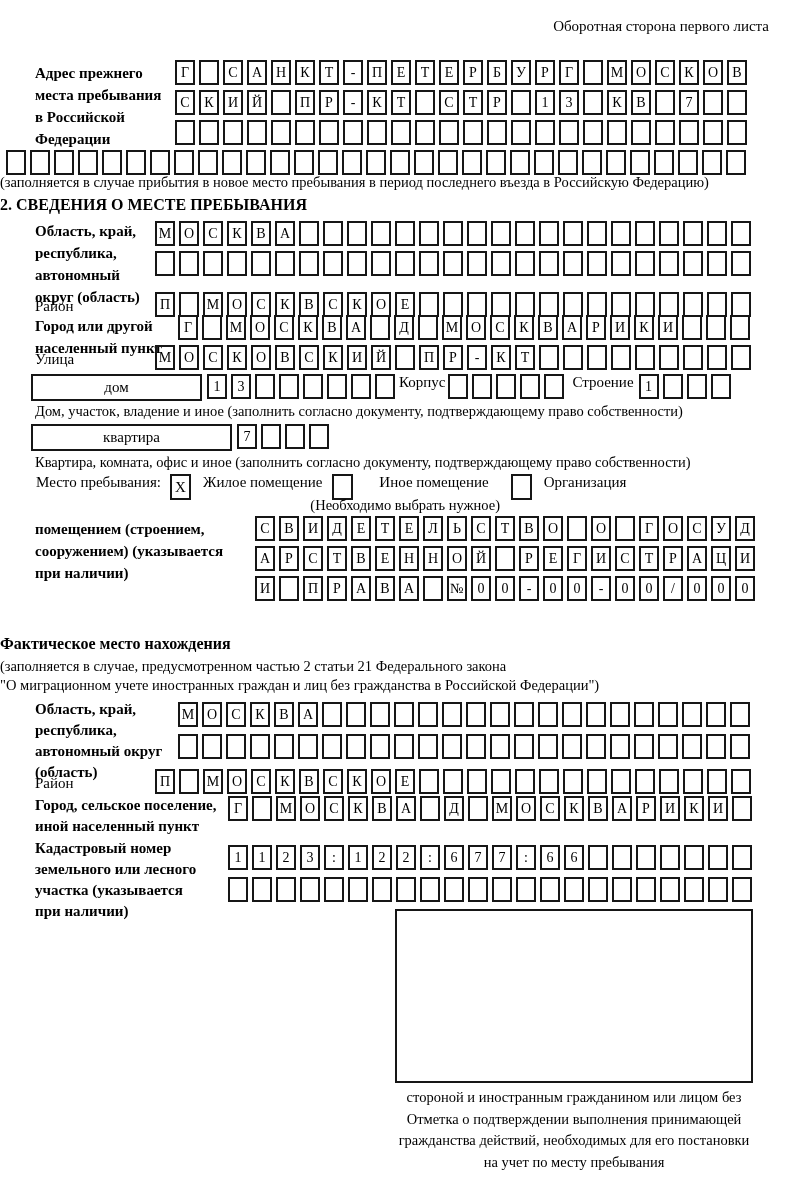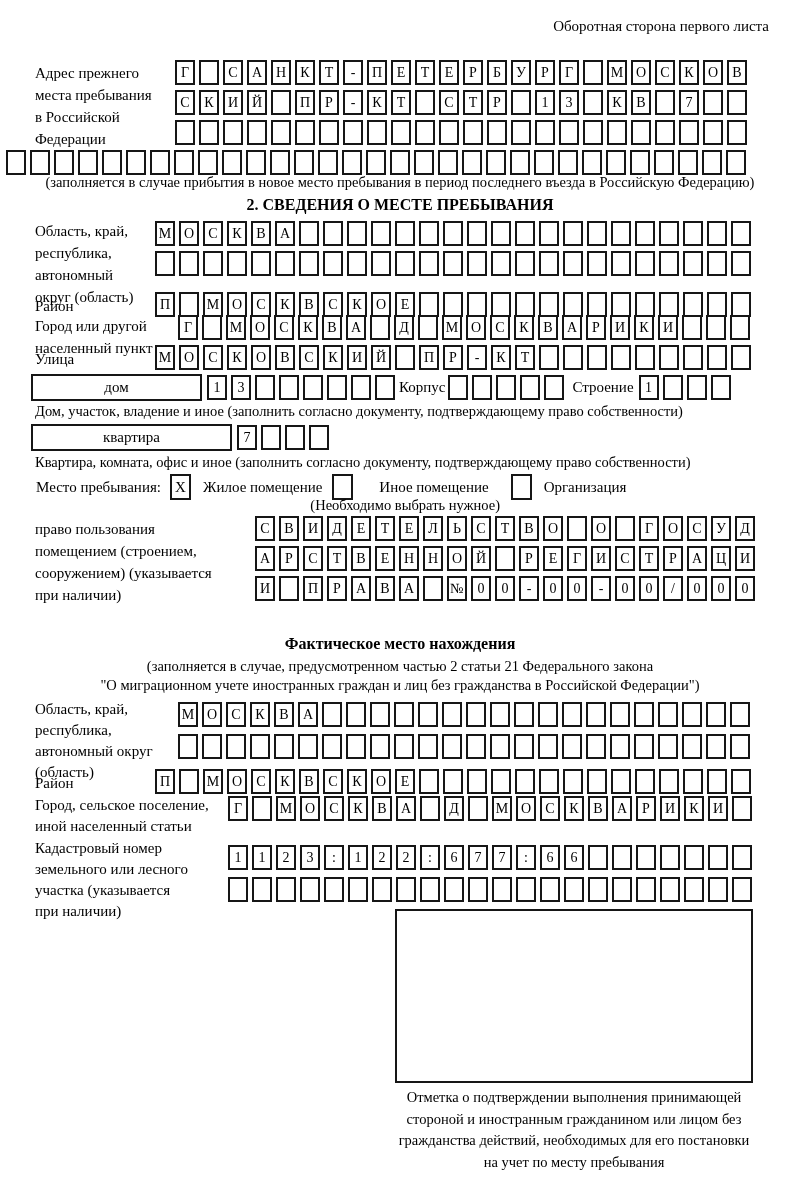--- a/index.html
+++ b/index.html
@@ -1,34 +1,34 @@
 <!DOCTYPE html>
 <html><head>
 <meta charset="utf-8">
 <style>
   html,body{margin:0;padding:0;background:#fff;}
   .page{position:relative;width:800px;height:1180px;background:#fff;color:#000;
         font-family:"Liberation Serif",serif;overflow:hidden;padding-left:27px;}
   .abs{position:absolute;font-family:Liberation Serif, serif;}
-  .center{position:absolute;left:0;width:800px;text-align:center;}
+  .center{position:absolute;left:0;width:800px;}
   .hdr{position:absolute;top:18px;right:58px;font-size:15px;}
   .lbl{position:absolute;font-size:15px;line-height:22px;}
-  .lbl .line{white-space:nowrap;}
+  .lbl .line{white-space:nowrap;font-weight:bold;}
   .note{font-size:14.5px;}
   .stitle{font-weight:bold;font-size:16px;}
   .boxrow{position:absolute;display:flex;}
   .cell{box-sizing:border-box;flex:none;width:20px;height:25px;margin-right:4px;
         border:2px solid #161616;display:flex;align-items:center;justify-content:center;
         font-size:14px;font-family:"Liberation Serif",serif;}
   .wbox{box-sizing:border-box;height:27px;border:2px solid #161616;display:flex;
         align-items:center;justify-content:center;font-size:15px;flex:none;}
   .inline-lbl{font-size:15px;white-space:nowrap;}
   .checkbox{box-sizing:border-box;width:21px;height:26px;border:2px solid #161616;
         display:inline-flex;align-items:center;justify-content:center;font-size:15px;flex:none;}
-  .flexrow{position:absolute;display:flex;align-items:center;}
+  .flexrow{position:absolute;display:flex;}
   .stamp{position:absolute;left:395px;top:909px;width:358px;height:174px;border:2px solid #161616;box-sizing:border-box;}
   .caption{position:absolute;left:388px;top:1087px;width:372px;text-align:center;
         font-size:14.5px;line-height:21.5px;}
 </style>
 </head>
 <body>
 
 <div class="page">
 
   <div class="hdr">Оборотная сторона первого листа</div>
@@ -350,21 +350,20 @@
     <span class="checkbox" style="margin-left:9px">X</span>
     <span class="inline-lbl" style="margin-left:12px">Жилое помещение</span>
     <span class="checkbox" style="margin-left:10px"></span>
     <span class="inline-lbl" style="margin-left:26px">Иное помещение</span>
     <span class="checkbox" style="margin-left:22px"></span>
     <span class="inline-lbl" style="margin-left:12px">Организация</span>
   </div>
   <div class="abs note" style="left:180px;top:497px;width:320px;text-align:right">(Необходимо выбрать нужное)</div>
 
   <div class="lbl" style="left:35px;top:518px;width:220px">
-      <div class="line">право пользования</div>
       <div class="line">помещением (строением,</div>
       <div class="line">сооружением) (указывается</div>
       <div class="line">при наличии)</div>
     </div>
   <div class="boxrow" style="left:255px;top:516px">
       <span class="cell">С</span>
       <span class="cell">В</span>
       <span class="cell">И</span>
       <span class="cell">Д</span>
       <span class="cell">Е</span>
@@ -519,21 +518,21 @@
       <span class="cell"></span>
       <span class="cell"></span>
       <span class="cell"></span>
       <span class="cell"></span>
       <span class="cell"></span>
       <span class="cell"></span>
     </div>
 
   <div class="lbl" style="left:35px;top:795px;width:195px;line-height:21px">
       <div class="line">Город, сельское поселение,</div>
-      <div class="line">иной населенный статьи</div>
+      <div class="line">иной населенный пункт</div>
     </div>
   <div class="boxrow" style="left:228px;top:796px">
       <span class="cell">Г</span>
       <span class="cell"></span>
       <span class="cell">М</span>
       <span class="cell">О</span>
       <span class="cell">С</span>
       <span class="cell">К</span>
       <span class="cell">В</span>
       <span class="cell">А</span>
@@ -603,19 +602,19 @@
       <span class="cell"></span>
       <span class="cell"></span>
       <span class="cell"></span>
       <span class="cell"></span>
       <span class="cell"></span>
       <span class="cell"></span>
     </div>
 
   <div class="stamp"></div>
   <div class="caption">
+      <div class="line">стороной и иностранным гражданином или лицом без</div>
       <div class="line">Отметка о подтверждении выполнения принимающей</div>
-      <div class="line">стороной и иностранным гражданином или лицом без</div>
       <div class="line">гражданства действий, необходимых для его постановки</div>
       <div class="line">на учет по месту пребывания</div>
     </div>
 
 </div>
 
 </body></html>

